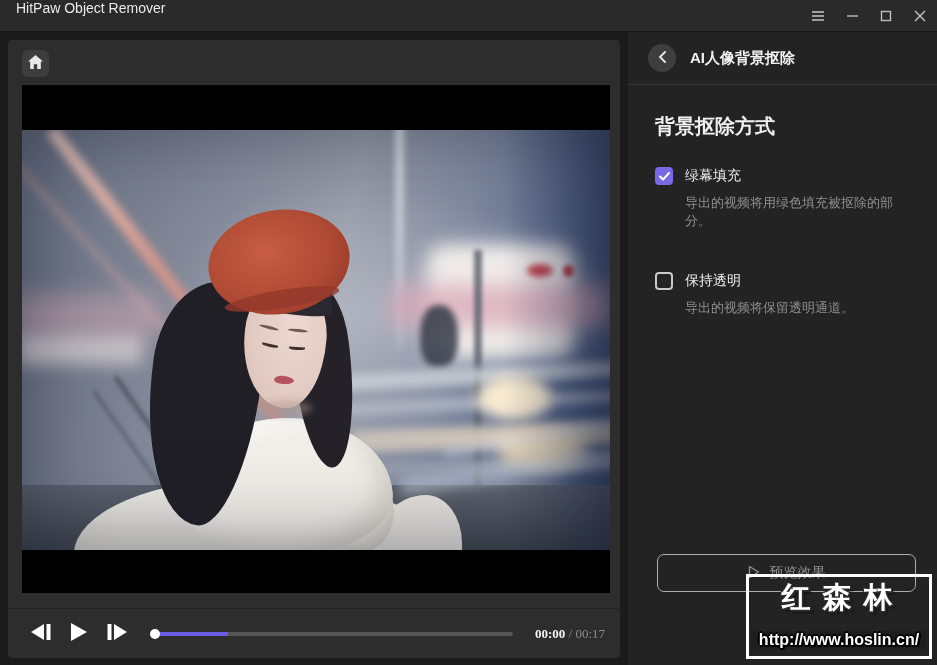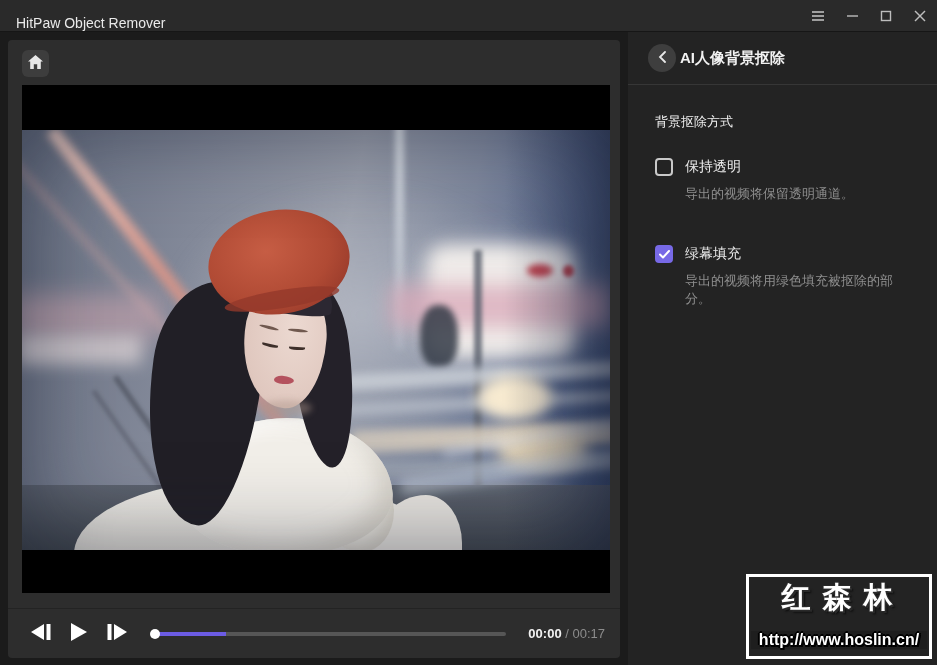--- a/index.html
+++ b/index.html
@@ -1,21 +1,21 @@
 <!DOCTYPE html>
 <html><head>
 <meta charset="utf-8">
 <style>
   * { margin:0; padding:0; box-sizing:border-box; }
   html,body { background:#101010; }
   body { font-family:"Liberation Sans","DejaVu Sans",sans-serif; }
   .window { position:relative; width:937px; height:665px; background:#1b1b1b; overflow:hidden; }
 
   
-  .titlebar { position:absolute; left:0; top:0; width:937px; height:32px; background:#2a2a2a; display:flex; align-items:flex-end; border-bottom:1px solid #161616; }
+  .titlebar { position:absolute; left:0; top:0; width:937px; height:32px; background:#2a2a2a; display:flex; align-items:flex-start; border-bottom:1px solid #161616; }
   .titlebar .title { margin-left:16px; font-size:14px; color:#eaeaea; }
   .win-controls { position:absolute; right:0; top:0; height:32px; display:flex; }
   .win-btn { width:34px; height:32px; display:flex; align-items:center; justify-content:center; background:none; border:none; cursor:pointer; }
   .win-btn svg { stroke:#bdbdbd; }
 
   
   .left-area { position:absolute; left:0; top:32px; width:628px; height:633px; background:#1b1b1b; }
   .workspace { position:absolute; left:8px; top:8px; width:612px; height:618px; background:#2d2d2d; border-radius:4px; }
   .home-btn { position:absolute; left:14px; top:10px; width:27px; height:27px; background:#3d3d3d; border:none; border-radius:6px; display:flex; align-items:center; justify-content:center; cursor:pointer; }
 
@@ -68,30 +68,30 @@
   .vignette { left:0; top:0; width:588px; height:420px; box-shadow:inset 0 0 90px rgba(18,24,42,.5); background:linear-gradient(to right,transparent 82%,rgba(24,34,60,.45)); }
 
   
   .player-bar { position:absolute; left:0; bottom:0; width:612px; height:50px; border-top:1px solid #232323; display:flex; align-items:center; padding:0 15px 0 20px; }
   .transport { display:flex; align-items:center; gap:12px; }
   .tr-btn { width:26px; height:26px; background:none; border:none; display:flex; align-items:center; justify-content:center; cursor:pointer; }
   .slider { position:relative; flex:1; height:14px; margin:0 22px 0 22px; cursor:pointer; }
   .slider .track { position:absolute; left:0; right:0; top:5px; height:4px; background:#565656; border-radius:2px; }
   .slider .fill { position:absolute; left:0; top:0; height:4px; background:#6c5ce4; border-radius:2px 0 0 2px; }
   .slider .thumb { position:absolute; top:2px; width:10px; height:10px; background:#fff; border-radius:50%; }
-  .time { font-size:13px; color:#8c8c8c; white-space:nowrap; }
+  .time { font-size:13px; color:#8c8c8c; white-space:nowrap;font-family:Liberation Serif, serif; }
   .time .cur { color:#f2f2f2; font-weight:bold; }
 
   
   .right-panel { position:absolute; left:628px; top:32px; width:309px; height:633px; background:#232323; }
-  .panel-header { height:53px; display:flex; align-items:center; padding-left:20px; gap:4px; border-bottom:1px solid #363636; }
+  .panel-header { height:53px; display:flex; align-items:center; padding-left:20px; gap:14px; border-bottom:1px solid #363636; }
   .back-btn { width:28px; height:28px; border-radius:50%; background:#3e3e3e; border:none; display:flex; align-items:center; justify-content:center; cursor:pointer; }
   .panel-title { font-size:15px; font-weight:bold; color:#f2f2f2; }
   .panel-body { padding:28px 20px 0 27px; }
-  .section-title { font-size:13px; font-weight:normal; color:#f0f0f0; margin-bottom:27px; }
+  .section-title { font-size:20px; font-weight:bold; color:#f0f0f0; margin-bottom:27px; }
   .option { margin-bottom:42px; }
   .option-head { display:flex; align-items:center; gap:12px; }
   .checkbox { width:18px; height:18px; border:2px solid #c9c9c9; border-radius:4px; background:transparent; display:flex; align-items:center; justify-content:center; cursor:pointer; flex:none; }
   .checkbox svg { display:none; }
   .checkbox.checked { background:#7769e6; border-color:#7769e6; }
   .checkbox.checked svg { display:block; }
   .option-label { font-size:14px; color:#eaeaea; }
   .option-desc { font-size:13px; color:#8f8f8f; margin:9px 0 0 30px; line-height:1.4; }
   .preview-btn { position:absolute; left:29px; top:522px; width:259px; height:38px; background:transparent; border:1px solid #adadad; border-radius:7px; color:#8f8f8f; font-size:14px; display:flex; align-items:center; justify-content:center; gap:10px; cursor:pointer; }
   .export-btn { position:absolute; left:29px; top:578px; width:259px; height:38px; background:#7b6cf2; border:none; border-radius:7px; color:#fff; font-size:15px; cursor:pointer; }
@@ -241,41 +241,49 @@
         </span>
       </button>
       <span class="panel-title">AI人像背景抠除</span>
     </div>
 
     <div class="panel-body">
       <div class="section-title">背景抠除方式</div>
 
       <div class="option">
         <div class="option-head">
-          <div class="checkbox">
-            
-          </div>
-          <span class="option-label">保持透明</span>
-        </div>
-        <div class="option-desc">导出的视频将保留透明通道。</div>
-      </div>
-
-      <div class="option">
-        <div class="option-head">
           <div class="checkbox checked">
             <svg width="11" height="9" viewBox="0 0 11 9" fill="none" stroke="#fff" stroke-width="2" stroke-linecap="round" stroke-linejoin="round">
                 <polyline points="1,4.5 4,7.5 10,1"></polyline>
               </svg>
           </div>
           <span class="option-label">绿幕填充</span>
         </div>
         <div class="option-desc">导出的视频将用绿色填充被抠除的部分。</div>
       </div>
-    </div>
-
+
+      <div class="option">
+        <div class="option-head">
+          <div class="checkbox">
+            
+          </div>
+          <span class="option-label">保持透明</span>
+        </div>
+        <div class="option-desc">导出的视频将保留透明通道。</div>
+      </div>
+    </div>
+
+    <button class="preview-btn">
+      <span>
+        <svg width="12" height="14" viewBox="0 0 12 14" fill="none" stroke="#8f8f8f" stroke-width="1.4" stroke-linejoin="round">
+            <polygon points="1.5,1.5 10.5,7 1.5,12.5"></polygon>
+          </svg>
+      </span>
+      <span>预览效果</span>
+    </button>
   </div>
 
   <div class="watermark">
     <div class="wm-name">红森林</div>
     <div class="wm-url">http://www.hoslin.cn/</div>
   </div>
 
 </div>
 
 </body></html>

